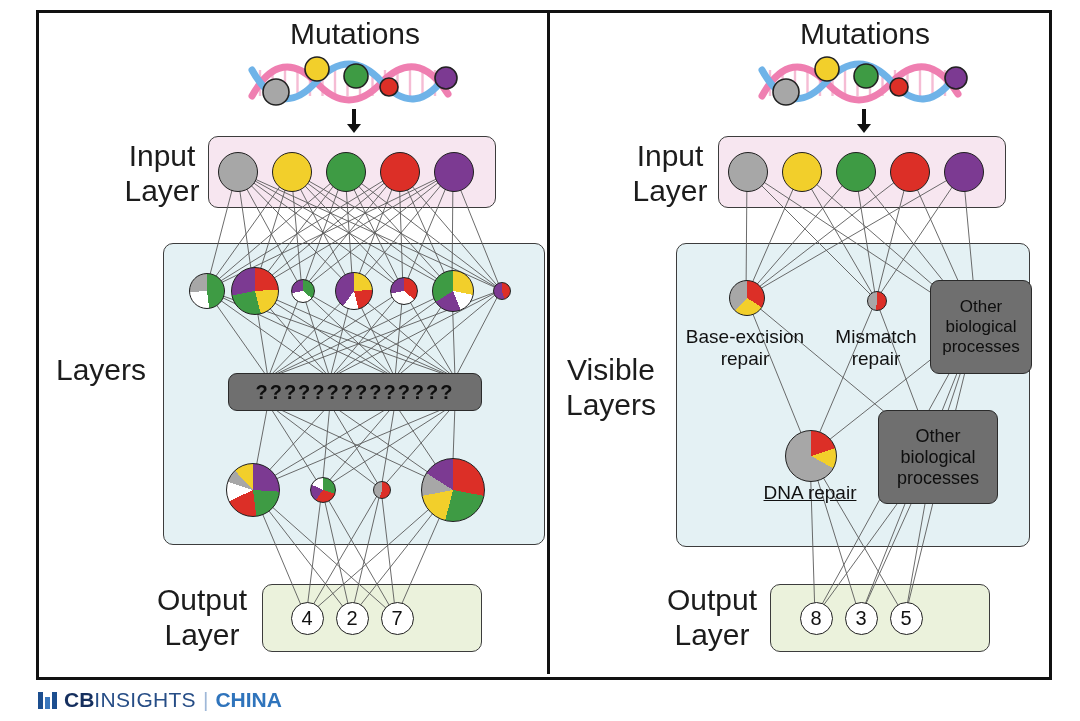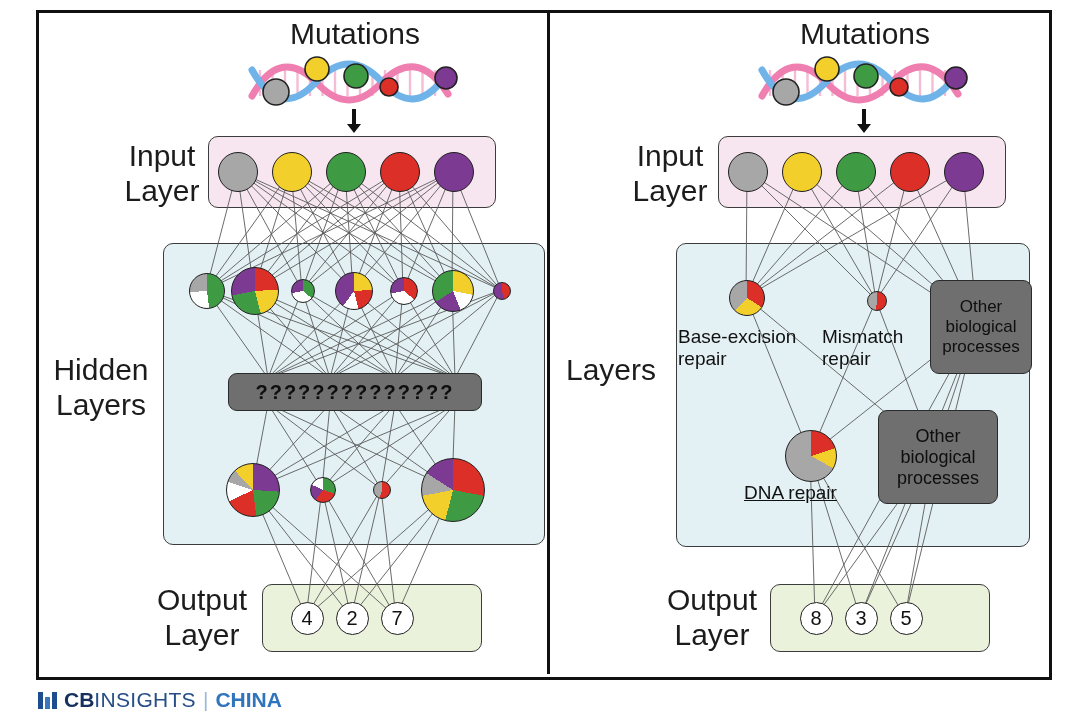--- a/index.html
+++ b/index.html
@@ -30,21 +30,21 @@
              display:flex;align-items:center;justify-content:center;font-size:20px;color:#111;}
 
   .graybox{position:absolute;background:#6f6f6f;border:1.5px solid #2b2b2b;border-radius:9px;
            color:#0e0e0e;display:flex;align-items:center;justify-content:center;
            text-align:center;z-index:3;}
   #mystery{left:228px;top:373px;width:252px;height:36px;font-size:20px;font-weight:bold;letter-spacing:2px;}
   #bio1{left:930px;top:280px;width:94px;height:86px;font-size:17px;line-height:20px;padding:3px;}
   #bio2{left:878px;top:410px;width:112px;height:86px;font-size:18px;line-height:21px;padding:3px;}
 
   .big-label{position:absolute;font-size:30px;line-height:35px;text-align:center;z-index:4;color:#1c1c1c;}
-  .node-label{position:absolute;font-size:19px;line-height:22px;z-index:4;color:#111;}
+  .node-label{position:absolute;font-size:19px;line-height:22px;text-align:center;z-index:4;color:#111;}
 
   #lbl-mutations-left{left:255px;top:16px;width:200px;}
   #lbl-mutations-right{left:765px;top:16px;width:200px;}
   #lbl-input-left{left:116px;top:138px;width:92px;}
   #lbl-input-right{left:624px;top:138px;width:92px;}
   #lbl-hidden{left:40px;top:352px;width:122px;}
   #lbl-visible{left:550px;top:352px;width:122px;}
   #lbl-output-left{left:144px;top:582px;width:116px;}
   #lbl-output-right{left:654px;top:582px;width:116px;}
   #lbl-base{left:678px;top:326px;width:134px;}
@@ -304,33 +304,33 @@
   <div class="arrow" id="arrow-right"></div>
 
   <div class="big-label" id="lbl-mutations-left">Mutations</div>
   <div class="big-label" id="lbl-mutations-right">Mutations</div>
 
   <div class="big-label" id="lbl-input-left">
     <div>Input</div>
     <div>Layer</div>
   </div>
   <div class="big-label" id="lbl-hidden">
-    <div>Hidden</div>
     <div>Layers</div>
   </div>
   <div class="big-label" id="lbl-output-left">
     <div>Output</div>
     <div>Layer</div>
   </div>
 
   <div class="big-label" id="lbl-input-right">
     <div>Input</div>
     <div>Layer</div>
   </div>
   <div class="big-label" id="lbl-visible">
+    <div>Visible</div>
     <div>Layers</div>
   </div>
   <div class="big-label" id="lbl-output-right">
     <div>Output</div>
     <div>Layer</div>
   </div>
 
   <div class="node-label" id="lbl-base">
     <div>Base-excision</div>
     <div>repair</div>

